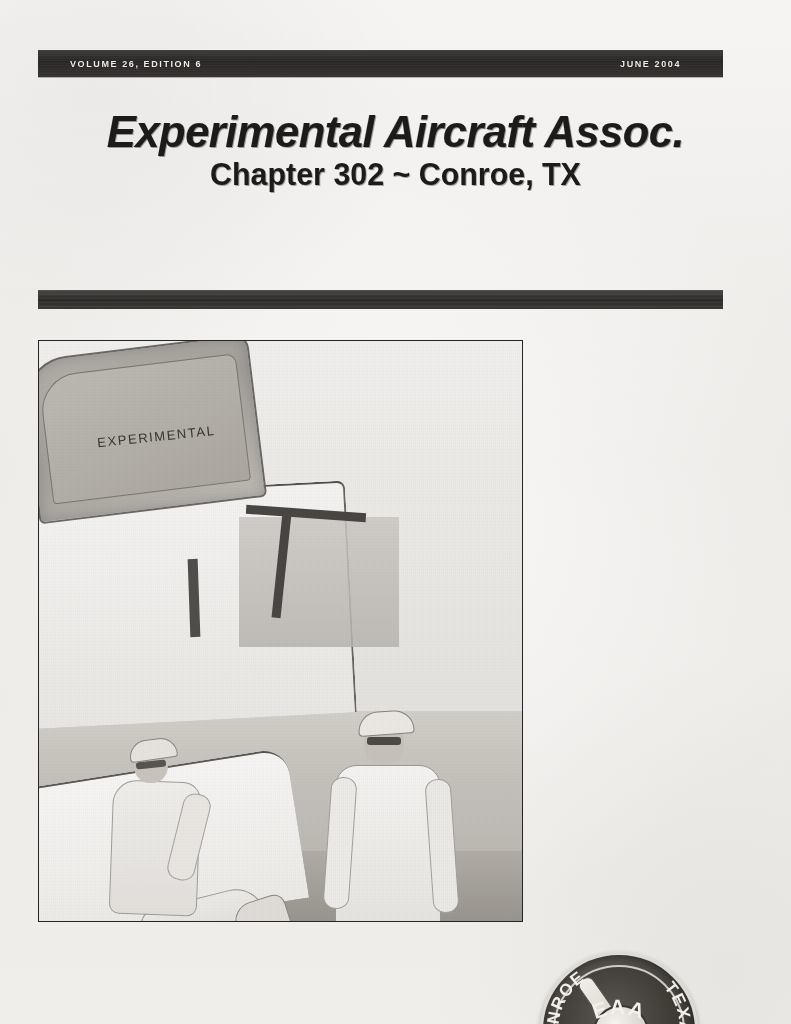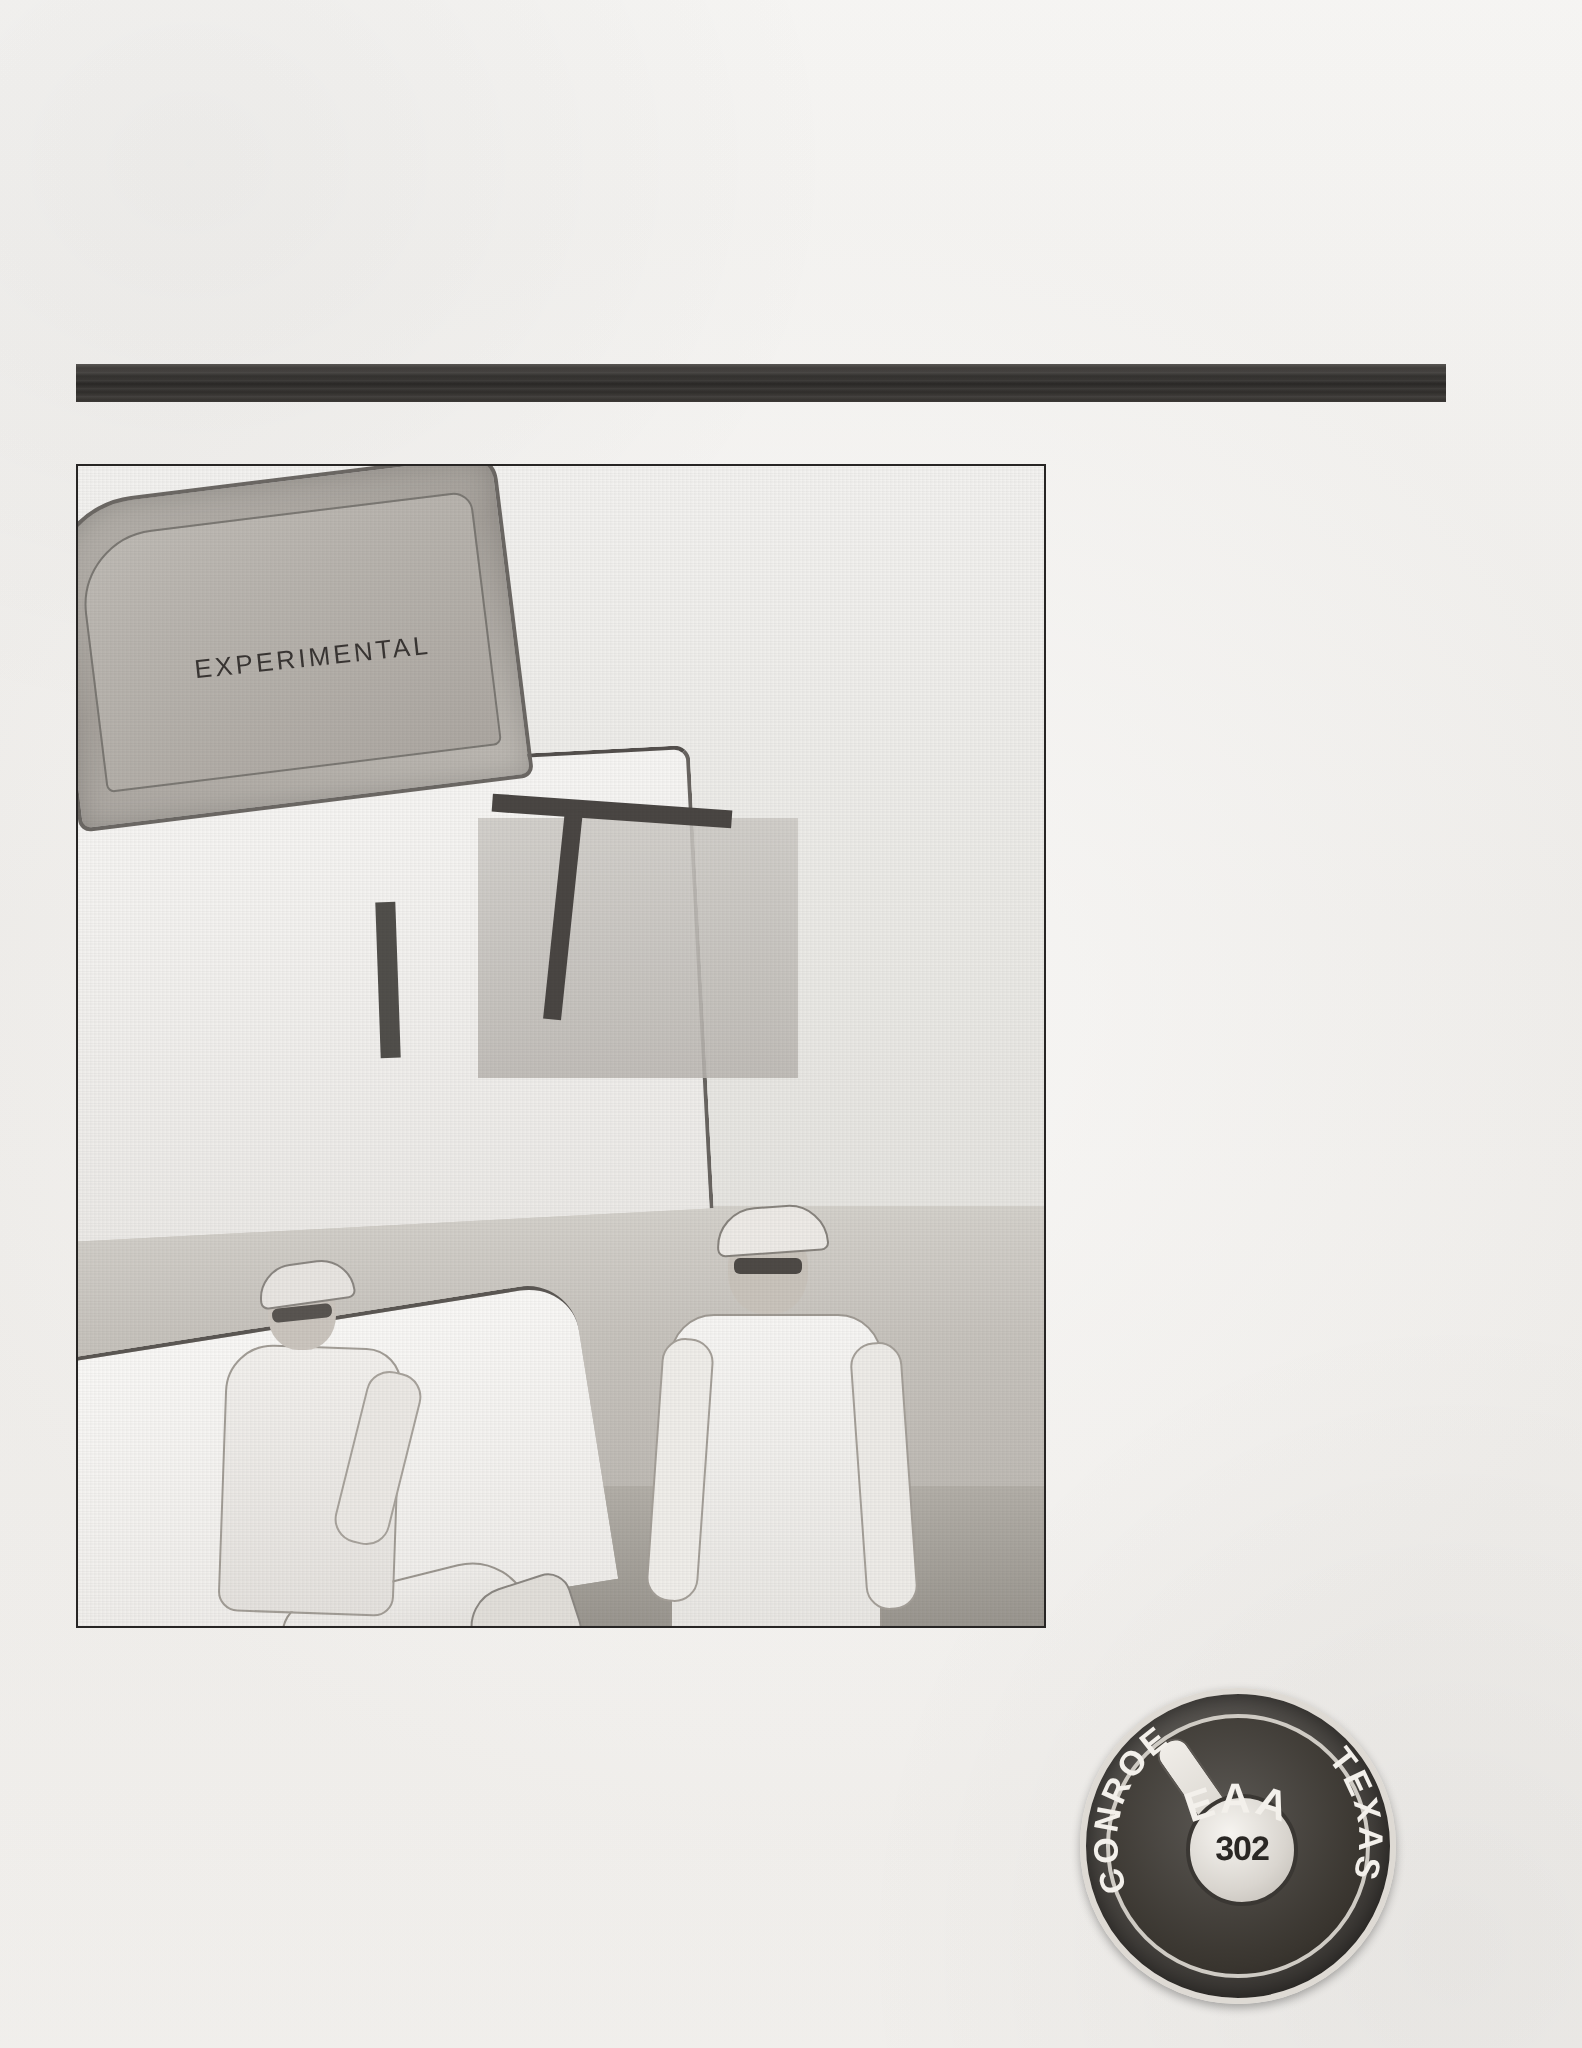--- a/index.html
+++ b/index.html
@@ -382,21 +382,29 @@
     fill: #f3f0eb;
     font-size: 21px;
     letter-spacing: 1.5px;
   }
 </style>
 </head>
 <body>
 
 <div id="page">
 
-
+  <div class="header-band">
+    <span class="band-text vol">VOLUME 26,  EDITION 6</span>
+    <span class="band-text issue-date">JUNE 2004</span>
+  </div>
+
+  <div class="masthead">
+    <div class="line1">Experimental Aircraft Assoc.</div>
+    <div class="line2">Chapter 302 ~ Conroe, TX</div>
+  </div>
 
   <div class="divider-bar"></div>
 
   <div class="photo-frame">
     <div class="photo-inner">
       <div class="ph-sky"></div>
       <div class="ph-ground"></div>
       <div class="ph-ground2"></div>
       <div class="ph-fuselage"></div>
       <div class="ph-interior"></div>

